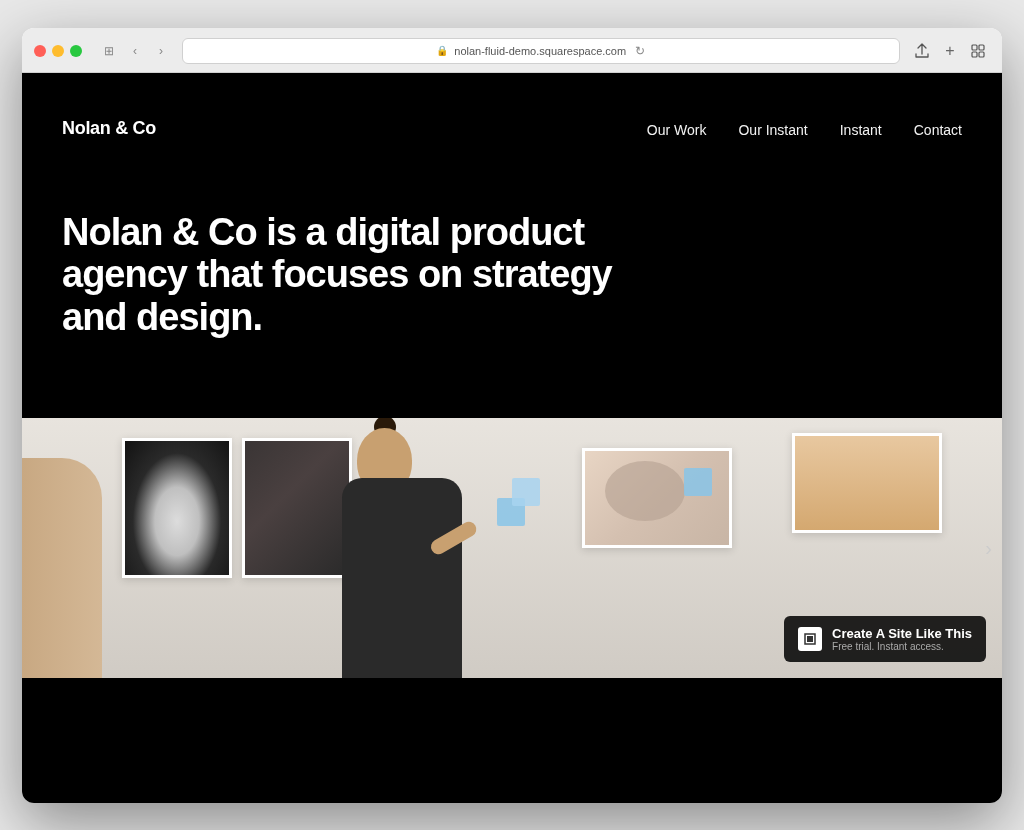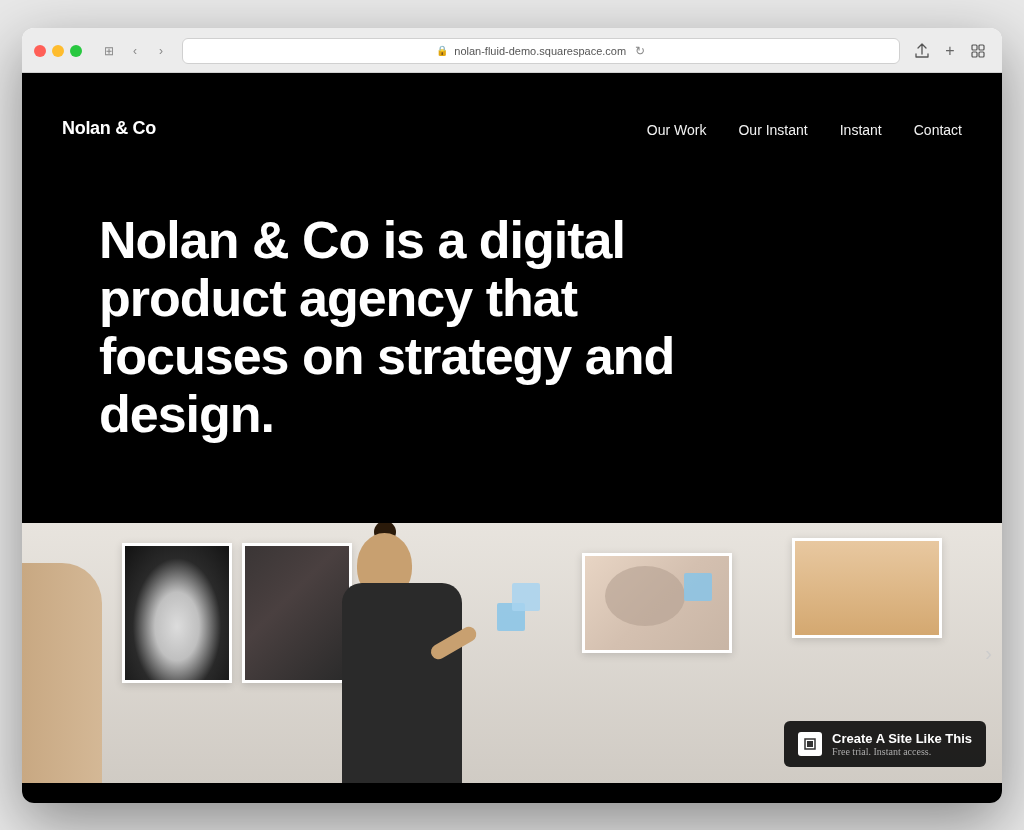--- a/index.html
+++ b/index.html
@@ -143,26 +143,25 @@
       opacity: 0.95;
     }
 
     
     .hero-section {
       padding: 60px 40px 60px;
     }
 
     .hero-headline {
       color: #fff;
-      font-size: 52px;
+      font-size: 38px;
       font-weight: 700;
       line-height: 1.12;
       max-width: 620px;
       letter-spacing: -1px;
-      margin-left: 37px;
     }
 
     
     .gallery-section {
       position: relative;
       margin-top: 20px;
       height: 260px;
       overflow: hidden;
     }
 
@@ -373,21 +372,20 @@
 
     .ss-badge-title {
       font-size: 13px;
       font-weight: 600;
       color: #fff;
     }
 
     .ss-badge-subtitle {
       font-size: 10px;
       color: #aaa;
-      font-family: Liberation Serif, serif;
     }
 
     
     .gallery-arrow {
       position: absolute;
       right: 10px;
       top: 50%;
       transform: translateY(-50%);
       color: #ccc;
       font-size: 20px;

